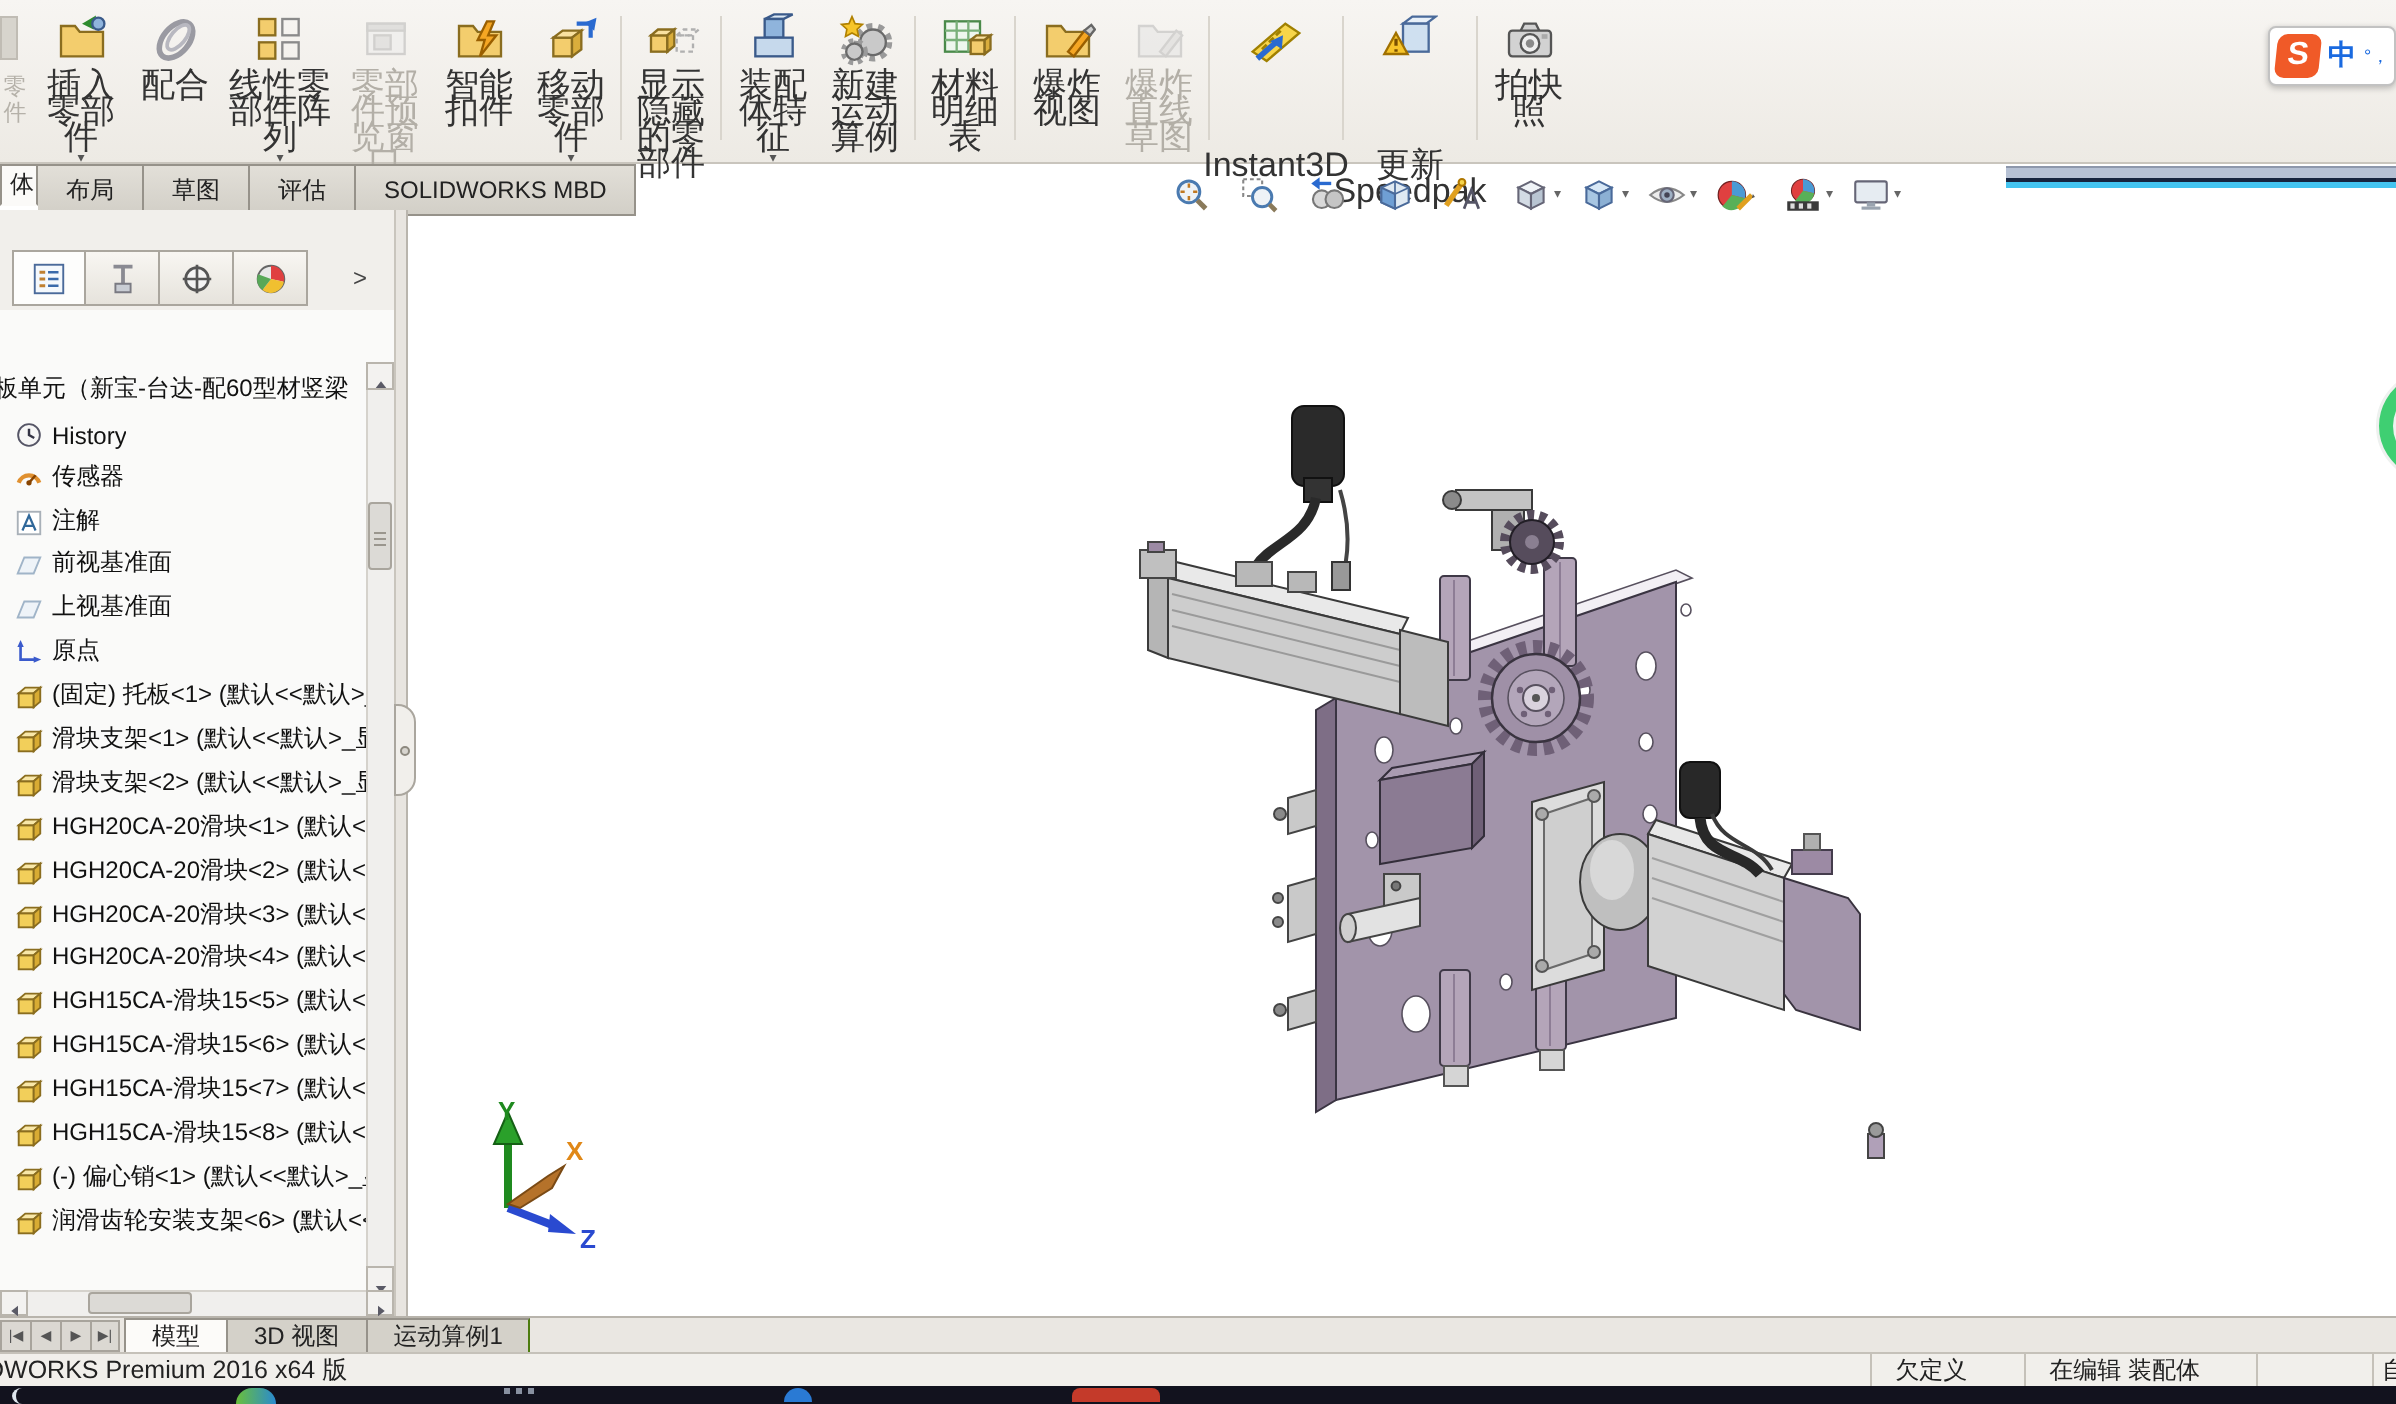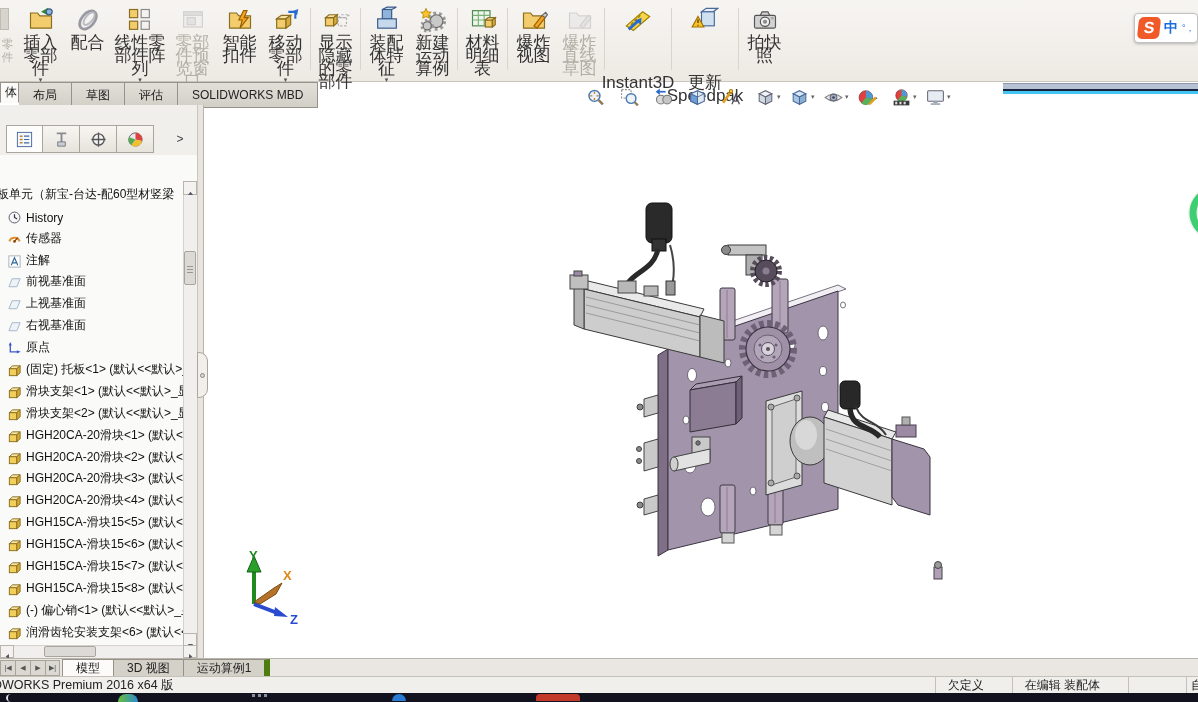--- a/index.html
+++ b/index.html
@@ -110,21 +110,21 @@
   
   #bottombar { position:absolute; left:0; top:658px; width:1198px; height:18px; background:#eae7e2;
     border-top:1px solid #b8b4ac; display:flex; align-items:flex-end; z-index:20; }
   .navbtn { width:15px; height:16px; background:#dbd8d2; border:1px solid #a8a49c; border-right:none;
     font-size:7px; color:#555; display:flex; align-items:center; justify-content:center; cursor:pointer; }
   #navgroup { display:flex; margin-right:2px; }
   #navgroup .navbtn:last-child { border-right:1px solid #a8a49c; }
   .btab { height:17px; padding:0 13px; font-size:12px; color:#222; background:#d4d1c9;
     border:1px solid #96928a; border-bottom:none; border-right:none; display:flex; align-items:center; cursor:pointer; }
   .btab.active { background:#fcfbf9; }
-  .btab:last-of-type { border-right:6px solid #4d7c0f; }
+  .btab:last-of-type { border-right:1px solid #4d7c0f; }
 
   
   #statusbar { position:absolute; left:0; top:676px; width:1198px; height:17px; background:#f1efeb;
     border-top:1px solid #c5c1b9; display:flex; align-items:center; z-index:20; }
   #status-left { margin-left:-7px; font-size:12.5px; color:#222; white-space:nowrap; }
   #status-right { position:absolute; right:0; top:0; height:100%; display:flex; align-items:center; }
   .scell { height:100%; display:flex; align-items:center; justify-content:center; font-size:12px;
     color:#222; border-left:1px solid #c5c1b9; padding:0 12px;margin-left:16px; }
   .scell.partial { width:12px; padding:0 0 0 4px; overflow:hidden; justify-content:flex-start; }
   .scell.spacer { width:42px; }
@@ -490,26 +490,20 @@
         <span class="ticon"><svg viewBox="0 0 16 16" width="100%" height="100%">
               <path d="M2 12.5 L5.5 4 L14 4 L10.5 12.5 Z" fill="#eef3f8" stroke="#a0b4c8"></path>
             </svg></span>
         <span class="tlabel">前视基准面</span>
       </div>
         <div class="trow">
         <span class="ticon"><svg viewBox="0 0 16 16" width="100%" height="100%">
               <path d="M2 12.5 L5.5 4 L14 4 L10.5 12.5 Z" fill="#eef3f8" stroke="#a0b4c8"></path>
             </svg></span>
         <span class="tlabel">上视基准面</span>
-      </div>
-        <div class="trow">
-        <span class="ticon"><svg viewBox="0 0 16 16" width="100%" height="100%">
-              <path d="M2 12.5 L5.5 4 L14 4 L10.5 12.5 Z" fill="#eef3f8" stroke="#a0b4c8"></path>
-            </svg></span>
-        <span class="tlabel">右视基准面</span>
       </div>
         <div class="trow">
         <span class="ticon"><svg viewBox="0 0 16 16" width="100%" height="100%">
               <path d="M3.5 3 L3.5 11.5 L11.5 11.5" fill="none" stroke="#3a5acc" stroke-width="1.4"></path>
               <path d="M14.5 11.5 L10.5 9.8 L10.5 13.2 Z" fill="#3a5acc"></path>
               <path d="M3.5 1 L1.8 4.8 L5.2 4.8 Z" fill="#3a5acc"></path>
             </svg></span>
         <span class="tlabel">原点</span>
       </div>
         <div class="trow">

